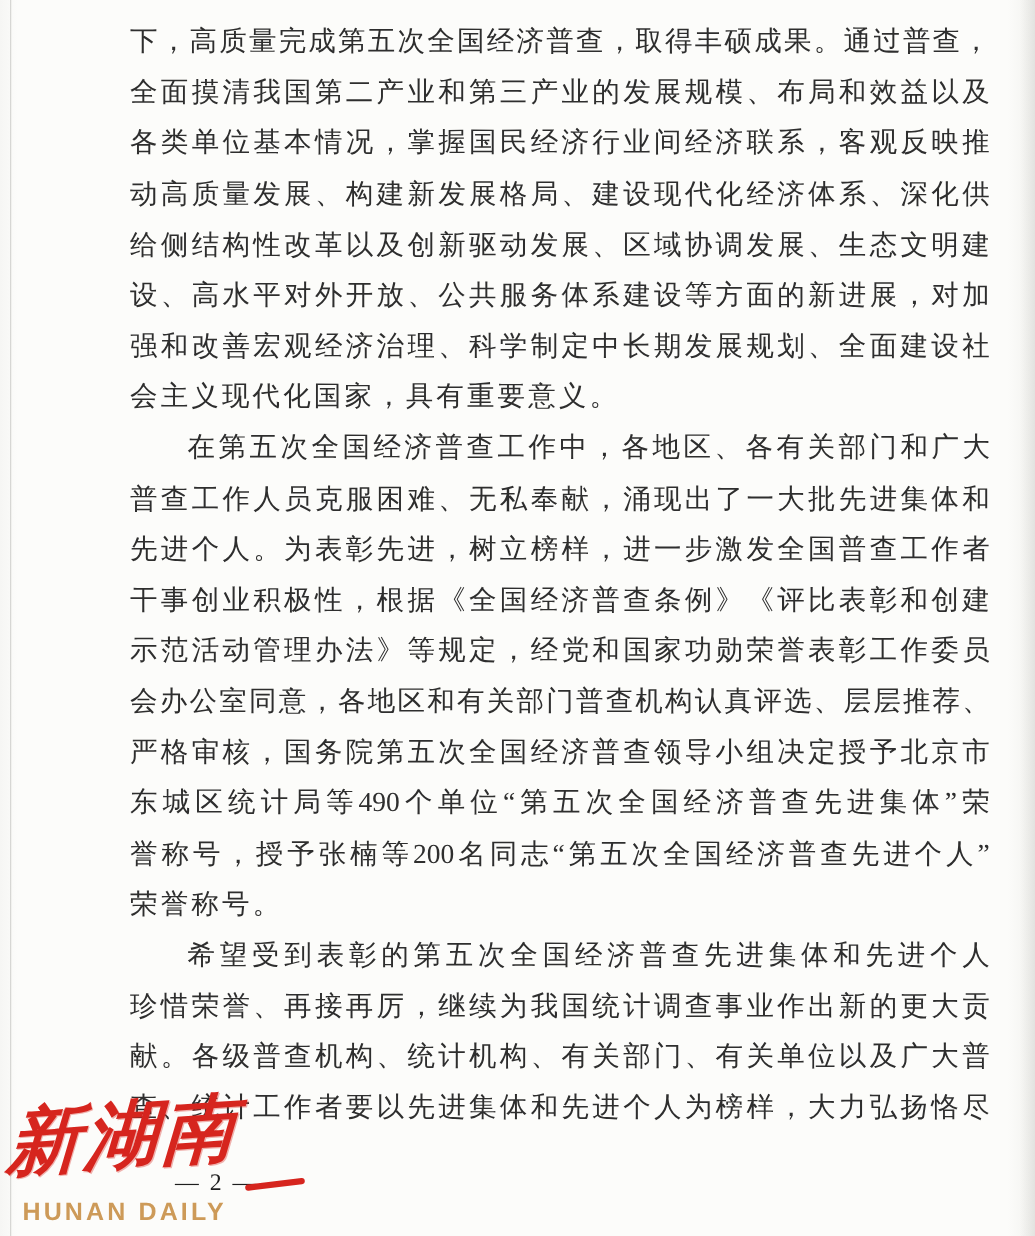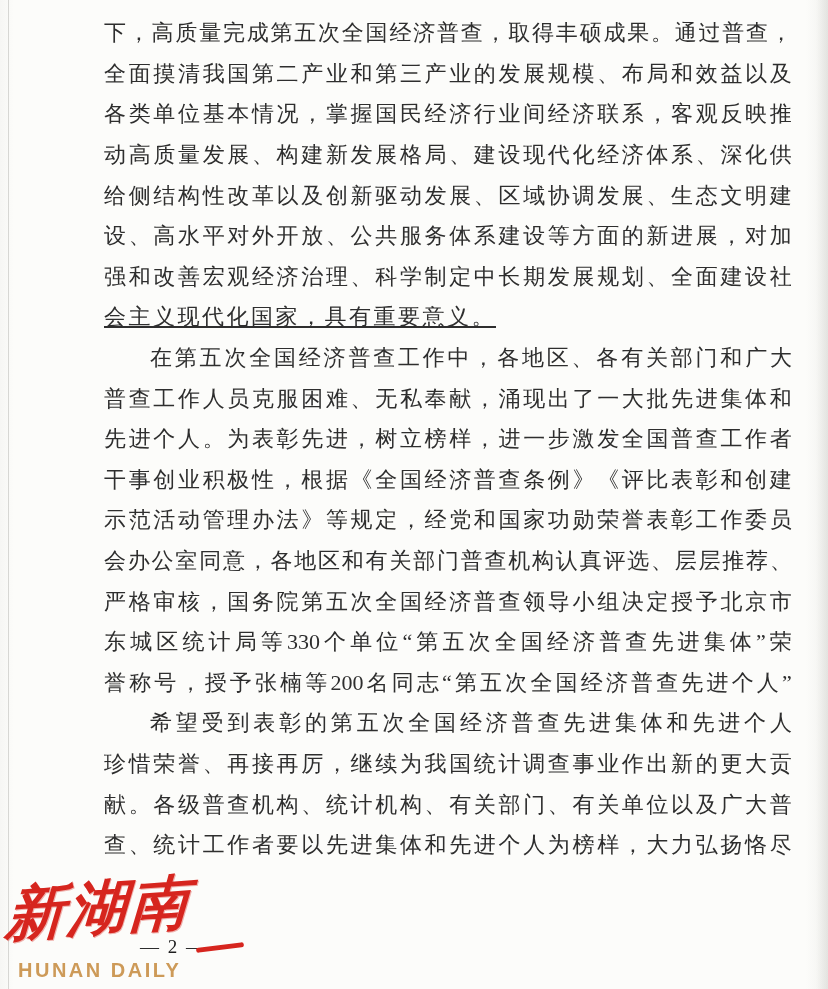--- a/index.html
+++ b/index.html
@@ -38,21 +38,20 @@
     display: flex;
     justify-content: space-between;
     align-items: center;
     white-space: nowrap;
   }
   .line.indent { padding-left: 46px; }
   .line.end {
     display: block;
     line-height: 40.6px;
     letter-spacing: 2.5px;
-    text-decoration: underline;
   }
   .page-number {
     position: absolute;
     left: 140px;
     top: 936px;
     font-size: 19px;
     letter-spacing: 2px;
     color: #1e1e1e;
     z-index: 1;
   }
@@ -522,21 +521,21 @@
         <span>市</span>
       </div>
       <div class="line">
         <span>东</span>
         <span>城</span>
         <span>区</span>
         <span>统</span>
         <span>计</span>
         <span>局</span>
         <span>等</span>
-        <span>330</span>
+        <span>490</span>
         <span>个</span>
         <span>单</span>
         <span>位</span>
         <span>“</span>
         <span>第</span>
         <span>五</span>
         <span>次</span>
         <span>全</span>
         <span>国</span>
         <span>经</span>
@@ -573,20 +572,21 @@
         <span>经</span>
         <span>济</span>
         <span>普</span>
         <span>查</span>
         <span>先</span>
         <span>进</span>
         <span>个</span>
         <span>人</span>
         <span>”</span>
       </div>
+      <div class="line end">荣誉称号。</div>
       <div class="line indent">
         <span>希</span>
         <span>望</span>
         <span>受</span>
         <span>到</span>
         <span>表</span>
         <span>彰</span>
         <span>的</span>
         <span>第</span>
         <span>五</span>

